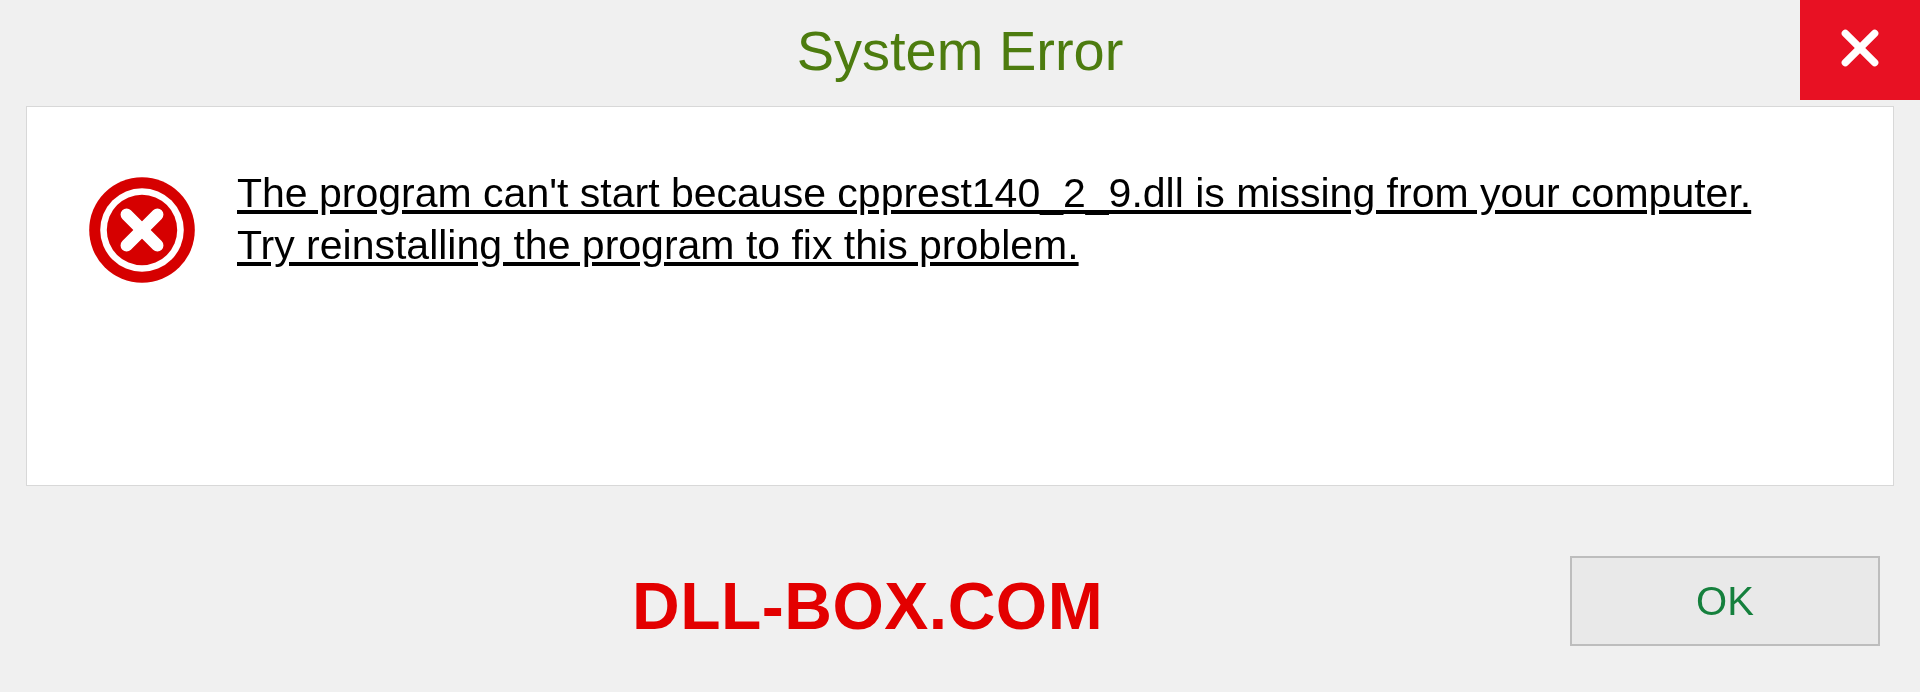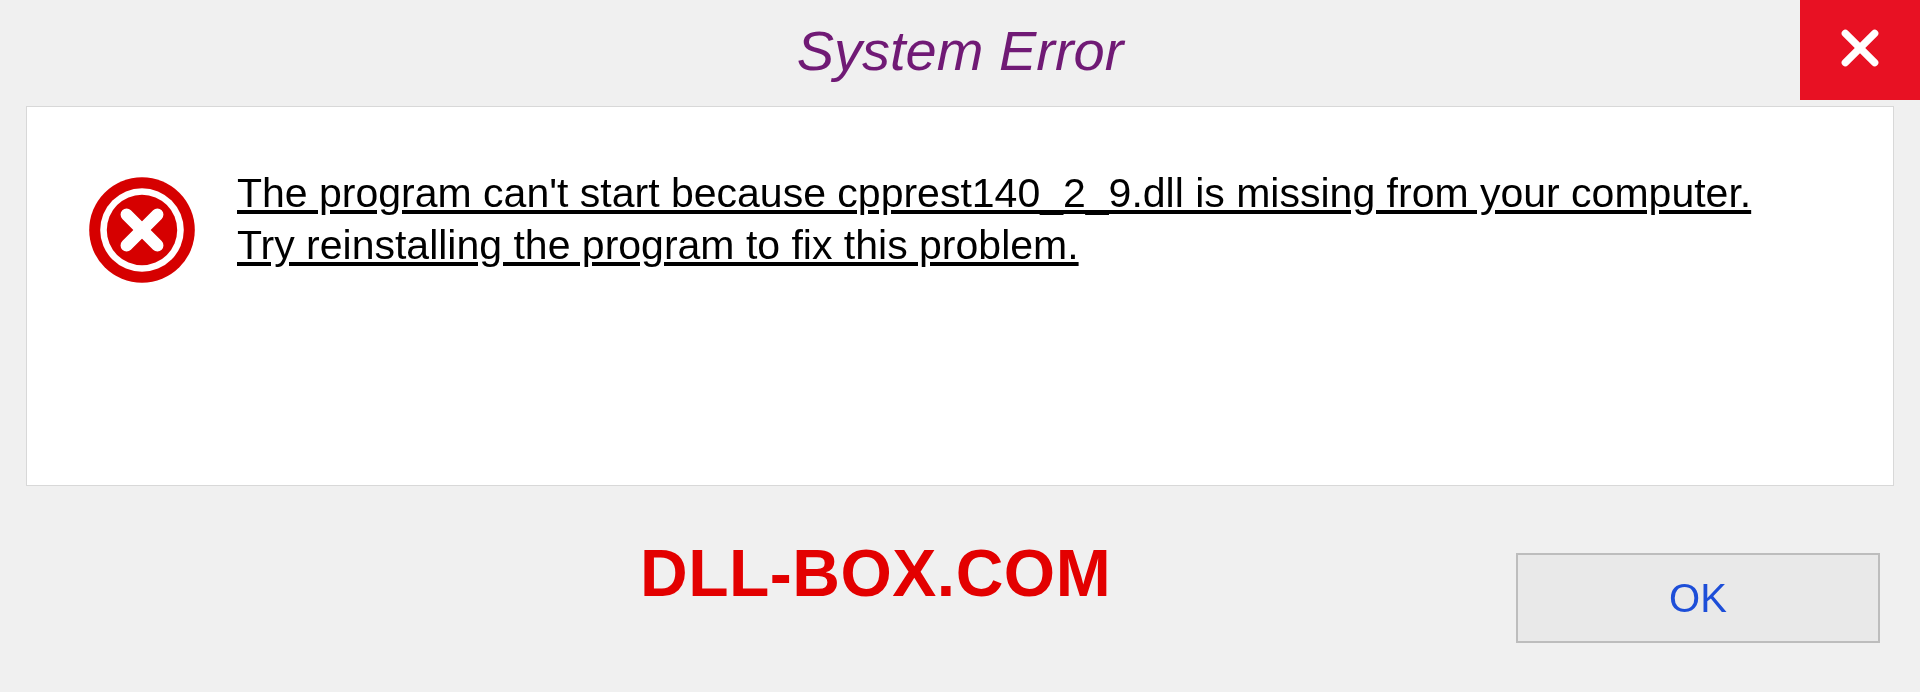--- a/index.html
+++ b/index.html
@@ -13,23 +13,22 @@
     width: 100%;
     height: 100px;
     background: #f0f0f0;
     position: relative;
     display: flex;
     align-items: center;
     justify-content: center;
   }
   .titlebar-title {
     font-size: 56px;
-    color: #701a75;
+    color: #4d7c0f;
     font-weight: 400;
-    font-style: italic;
   }
   .close-btn {
     position: absolute;
     top: 0;
     right: 0;
     width: 120px;
     height: 100px;
     background: #e81123;
     display: flex;
     align-items: center;
@@ -59,41 +58,41 @@
     color: #000;
     max-width: 1540px;
     text-decoration: underline;
   }
   .footer {
     position: absolute;
     left: 0;
     right: 0;
     bottom: 0;
     height: 190px;
-    padding: 0 40px 40px 40px;
+    padding: 0 40px 40px 32px;
     display: flex;
-    align-items: center;
+    align-items: flex-end;
     justify-content: space-between;
   }
   .watermark {
     font-family: Arial, sans-serif;
     font-size: 66px;
     font-weight: 900;
     letter-spacing: 0.5px;
     color: #e30000;
     margin-left: 600px;
     margin-bottom: 8px;
   }
   .ok-btn {
-    width: 364px;
+    width: 310px;
     height: 90px;
     background: #e9e9e9;
     border: 2px solid #bdbdbd;
     font-size: 40px;
-    color: #1d4ed8;
+    color: #15803d;
     display: flex;
     align-items: center;
     justify-content: center;
     cursor: pointer;
     margin-bottom: 6px;
     margin-top: 48px;
   }
 </style>
 </head>
 <body>

